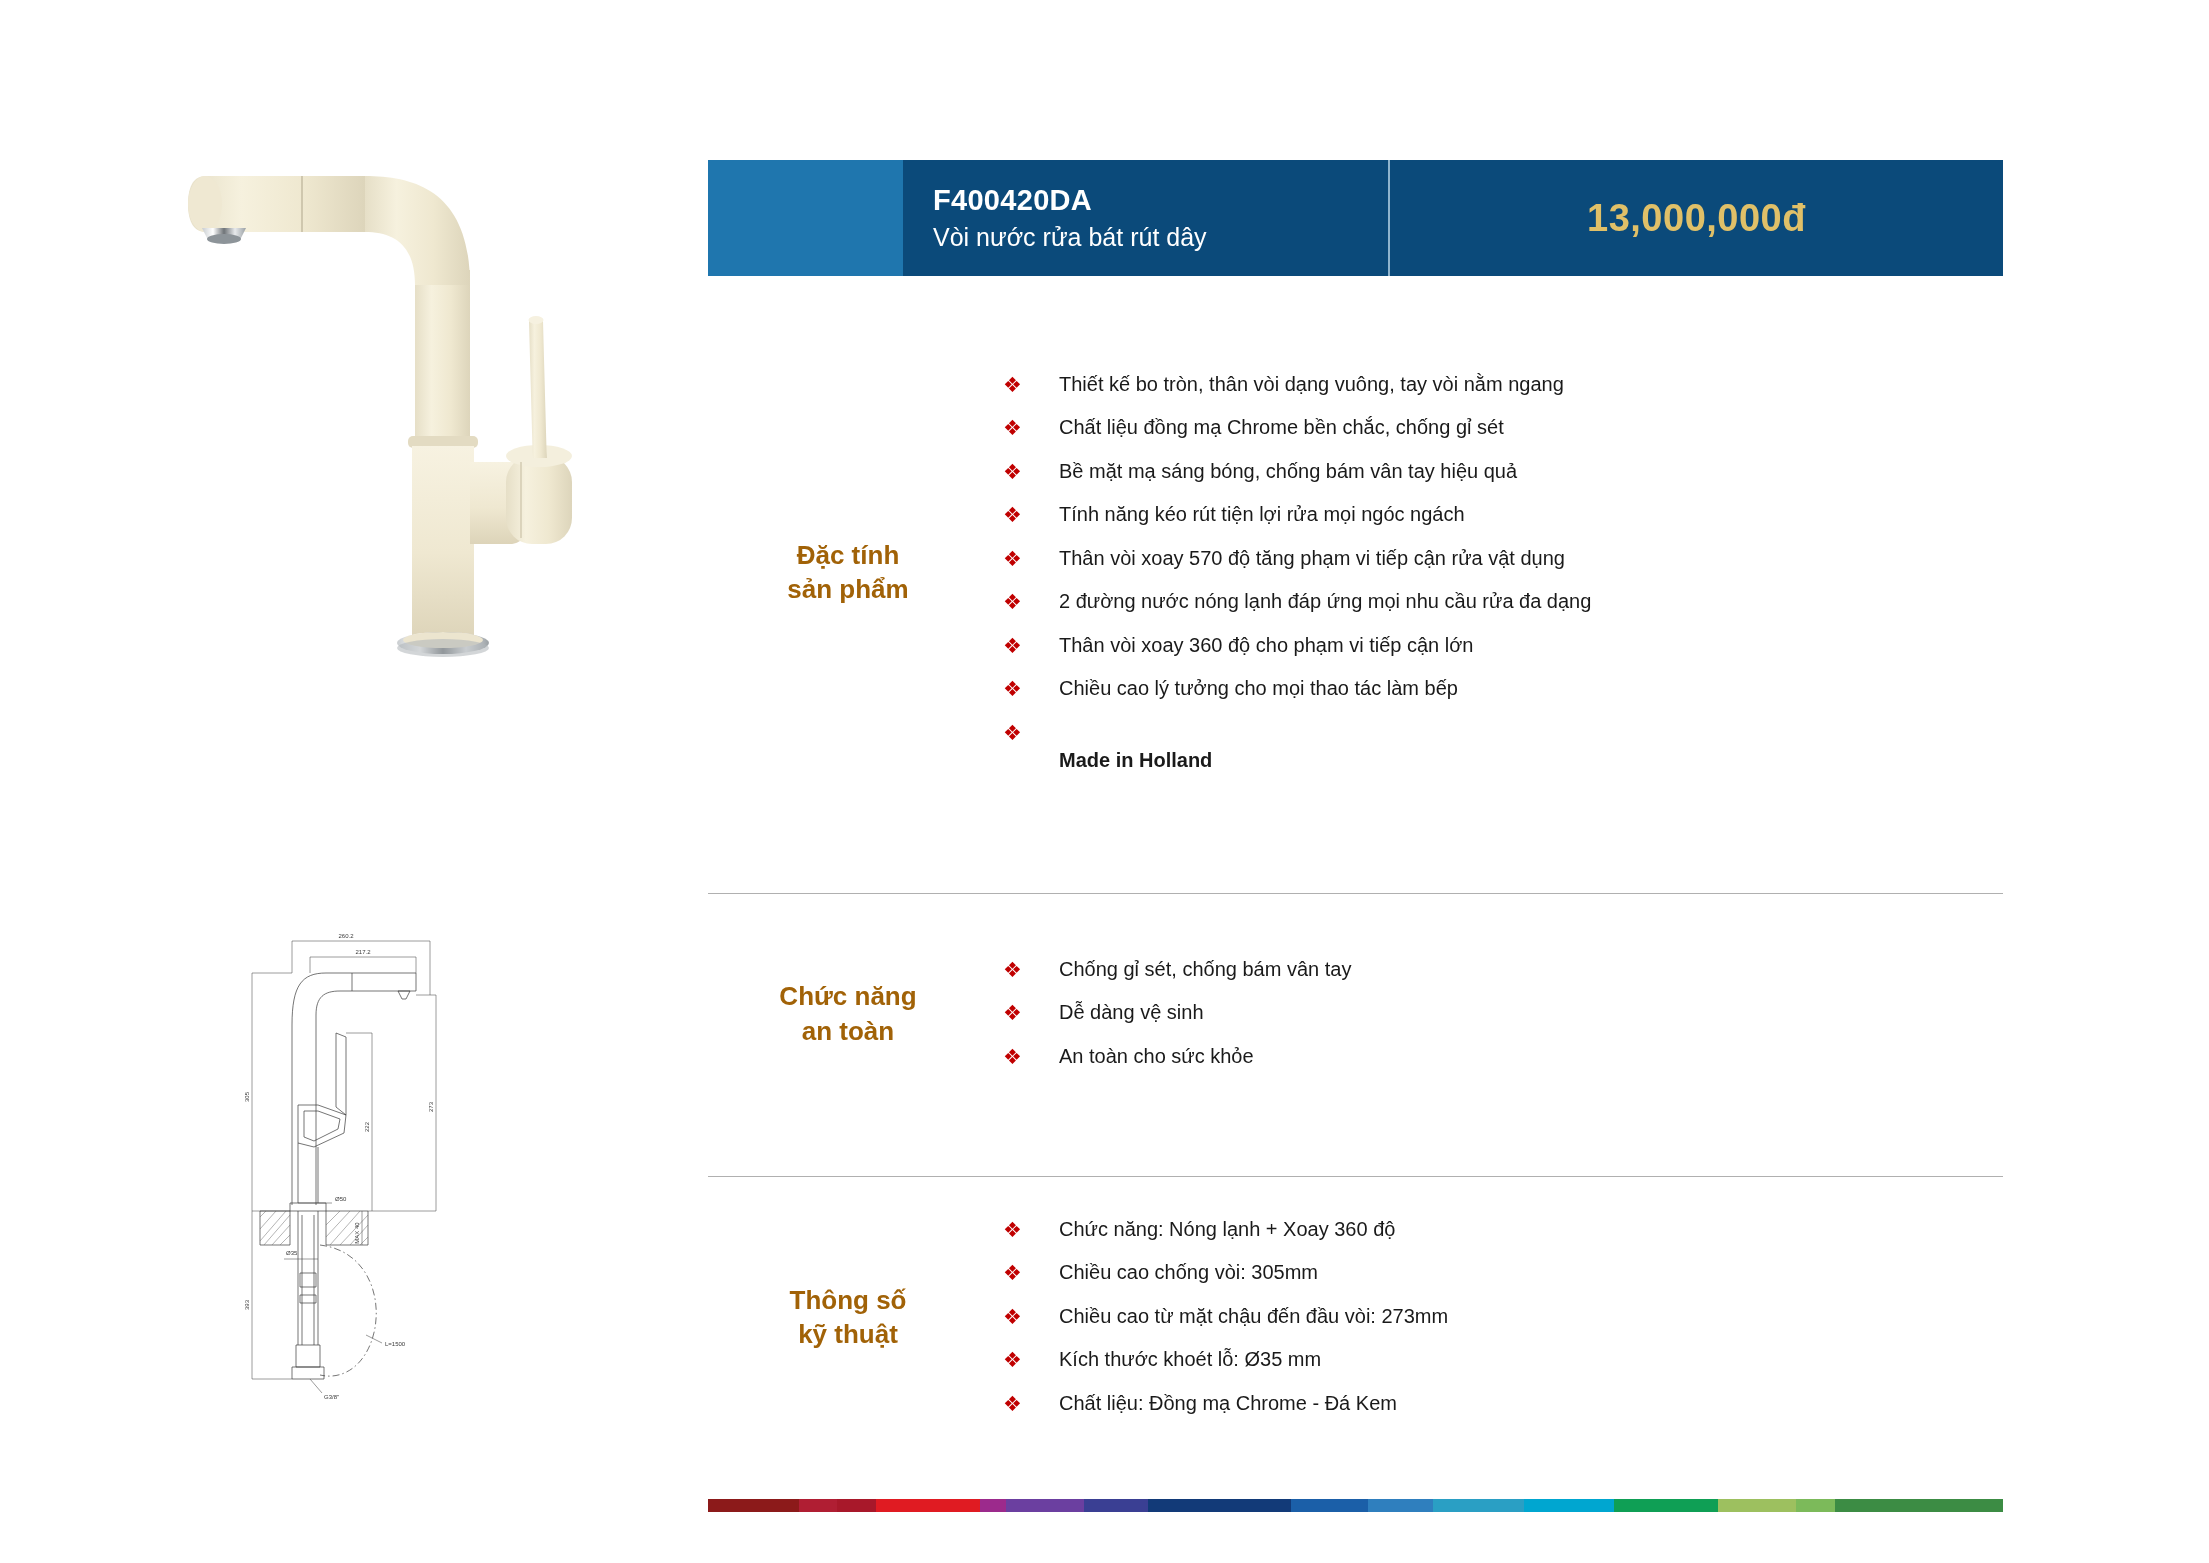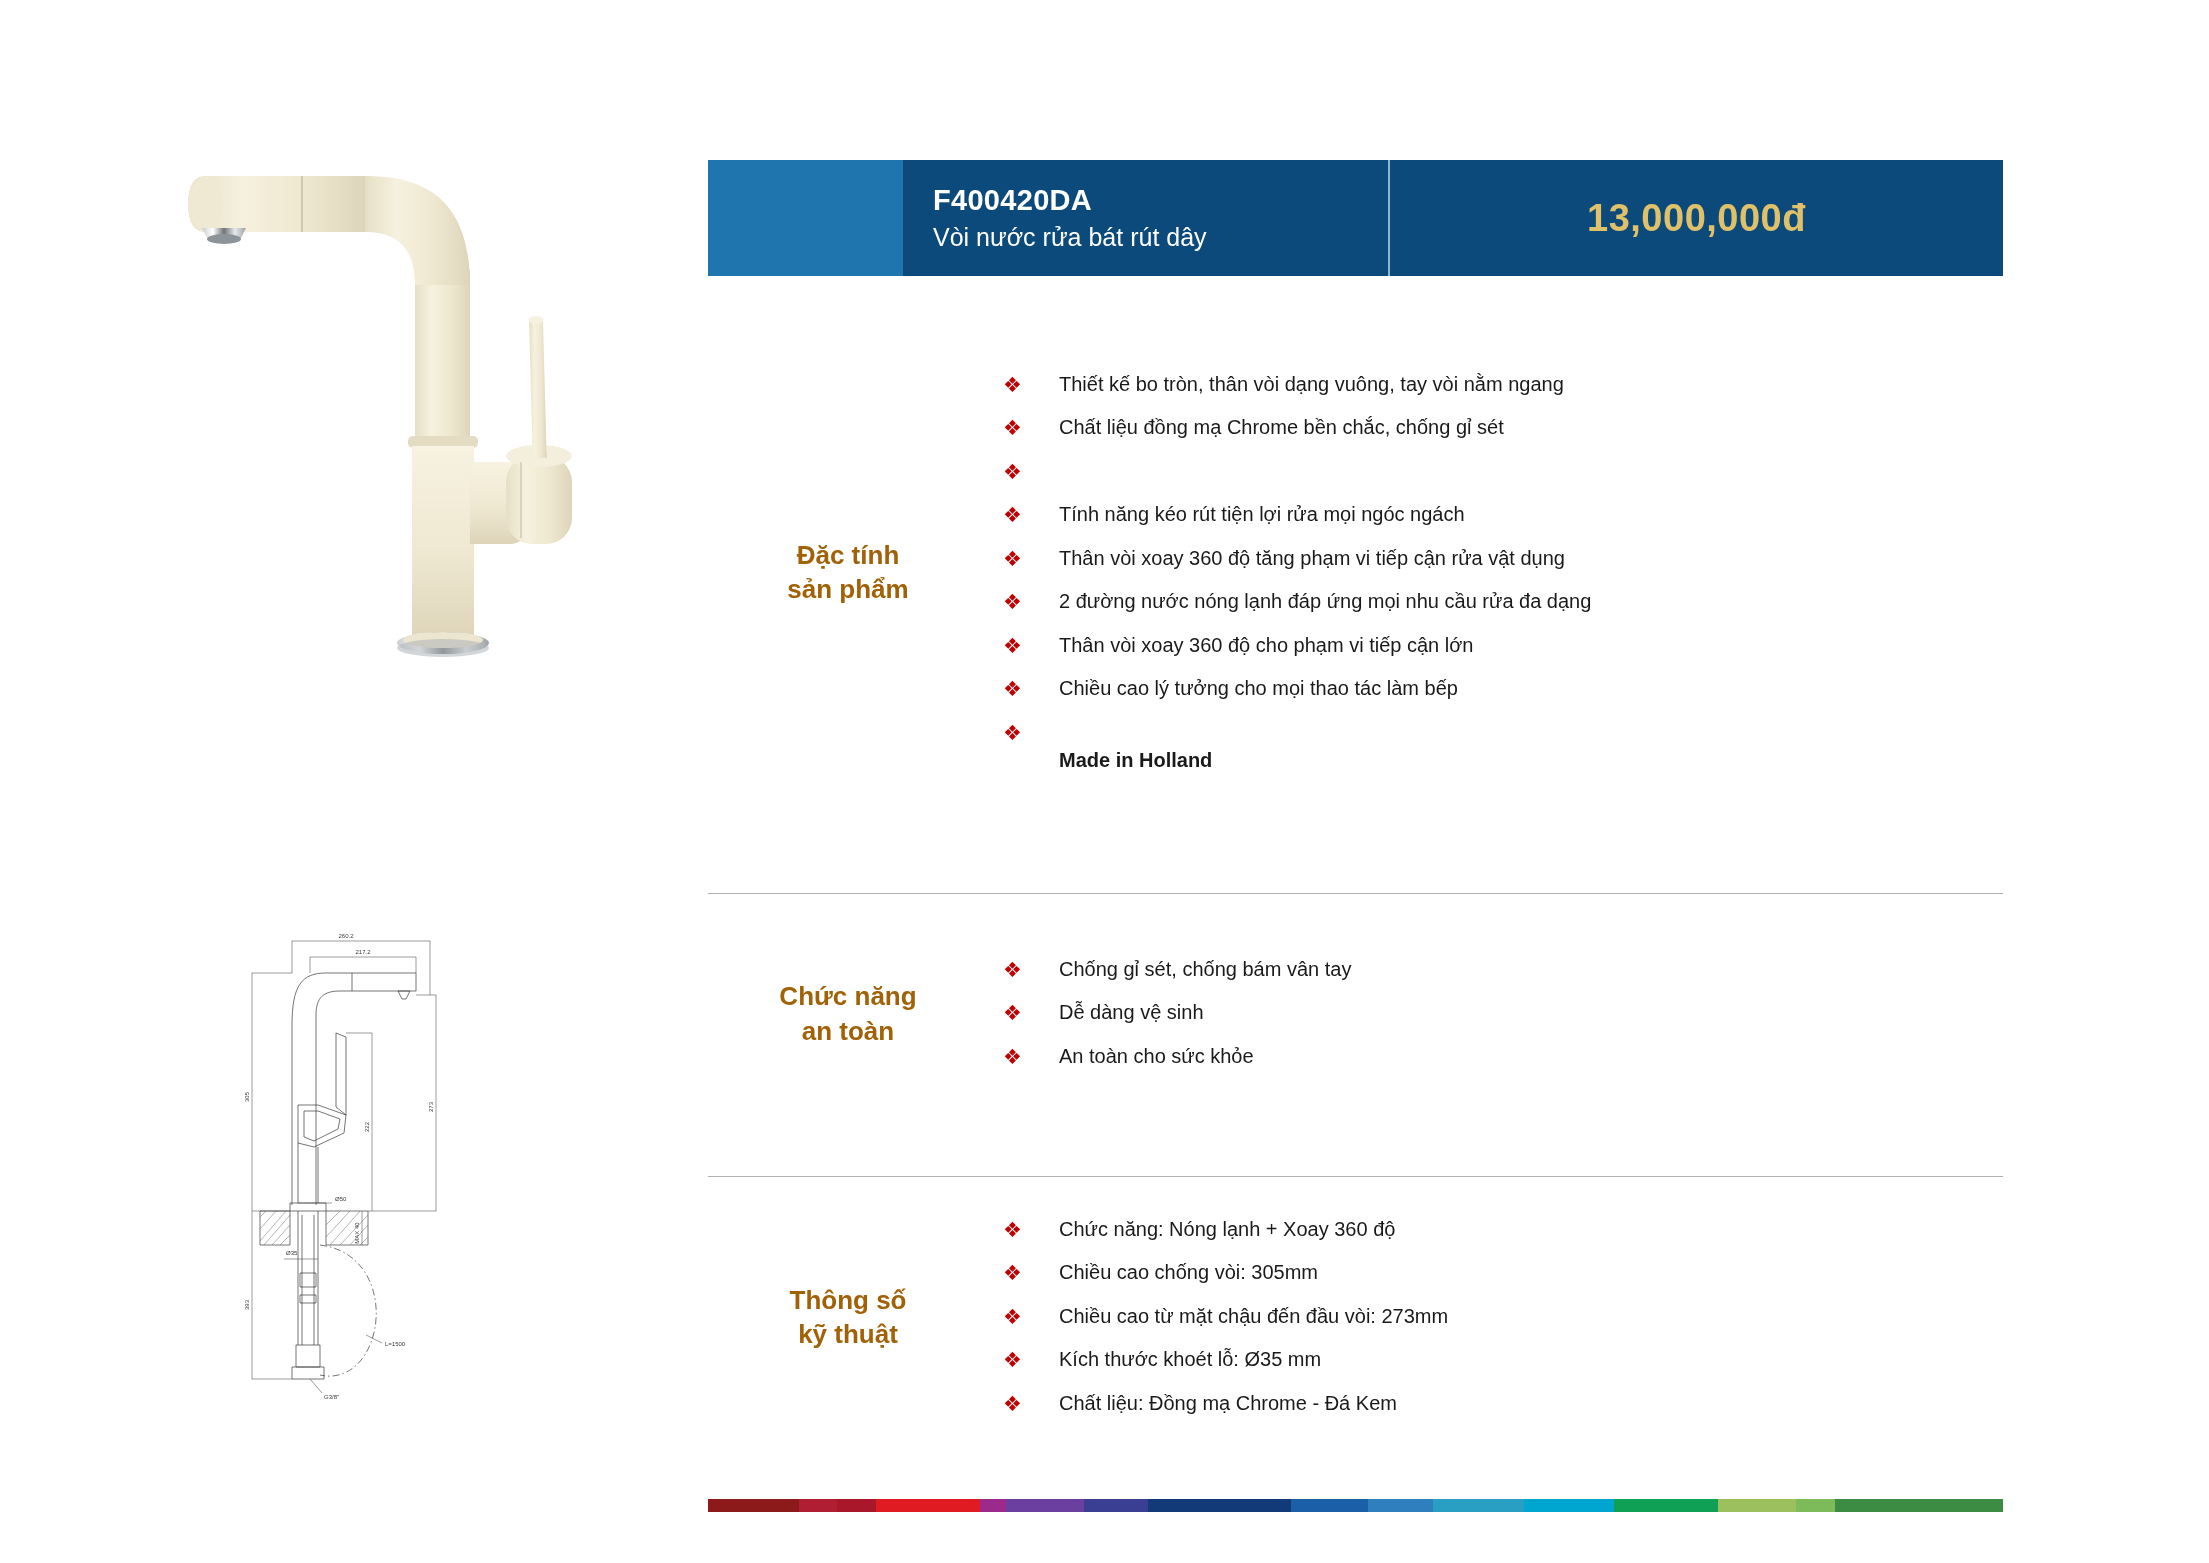--- a/index.html
+++ b/index.html
@@ -344,28 +344,29 @@
     <div class="bullet-row">
       <span class="bullet-mark" style="color: rgb(192, 0, 0);">❖</span>
       <span class="bullet-text">Thiết kế bo tròn, thân vòi dạng vuông, tay vòi nằm ngang</span>
     </div>
     <div class="bullet-row">
       <span class="bullet-mark" style="color: rgb(192, 0, 0);">❖</span>
       <span class="bullet-text">Chất liệu đồng mạ Chrome bền chắc, chống gỉ sét</span>
     </div>
     <div class="bullet-row">
       <span class="bullet-mark" style="color: rgb(192, 0, 0);">❖</span>
+      <span class="bullet-text">Bề mặt mạ sáng bóng, chống bám vân tay hiệu quả</span>
     </div>
     <div class="bullet-row">
       <span class="bullet-mark" style="color: rgb(192, 0, 0);">❖</span>
       <span class="bullet-text">Tính năng kéo rút tiện lợi rửa mọi ngóc ngách</span>
     </div>
     <div class="bullet-row">
       <span class="bullet-mark" style="color: rgb(192, 0, 0);">❖</span>
-      <span class="bullet-text">Thân vòi xoay 360 độ tăng phạm vi tiếp cận rửa vật dụng</span>
+      <span class="bullet-text">Thân vòi xoay 570 độ tăng phạm vi tiếp cận rửa vật dụng</span>
     </div>
     <div class="bullet-row">
       <span class="bullet-mark" style="color: rgb(192, 0, 0);">❖</span>
       <span class="bullet-text">2 đường nước nóng lạnh đáp ứng mọi nhu cầu rửa đa dạng</span>
     </div>
     <div class="bullet-row">
       <span class="bullet-mark" style="color: rgb(192, 0, 0);">❖</span>
       <span class="bullet-text">Thân vòi xoay 360 độ cho phạm vi tiếp cận lớn</span>
     </div>
     <div class="bullet-row">

